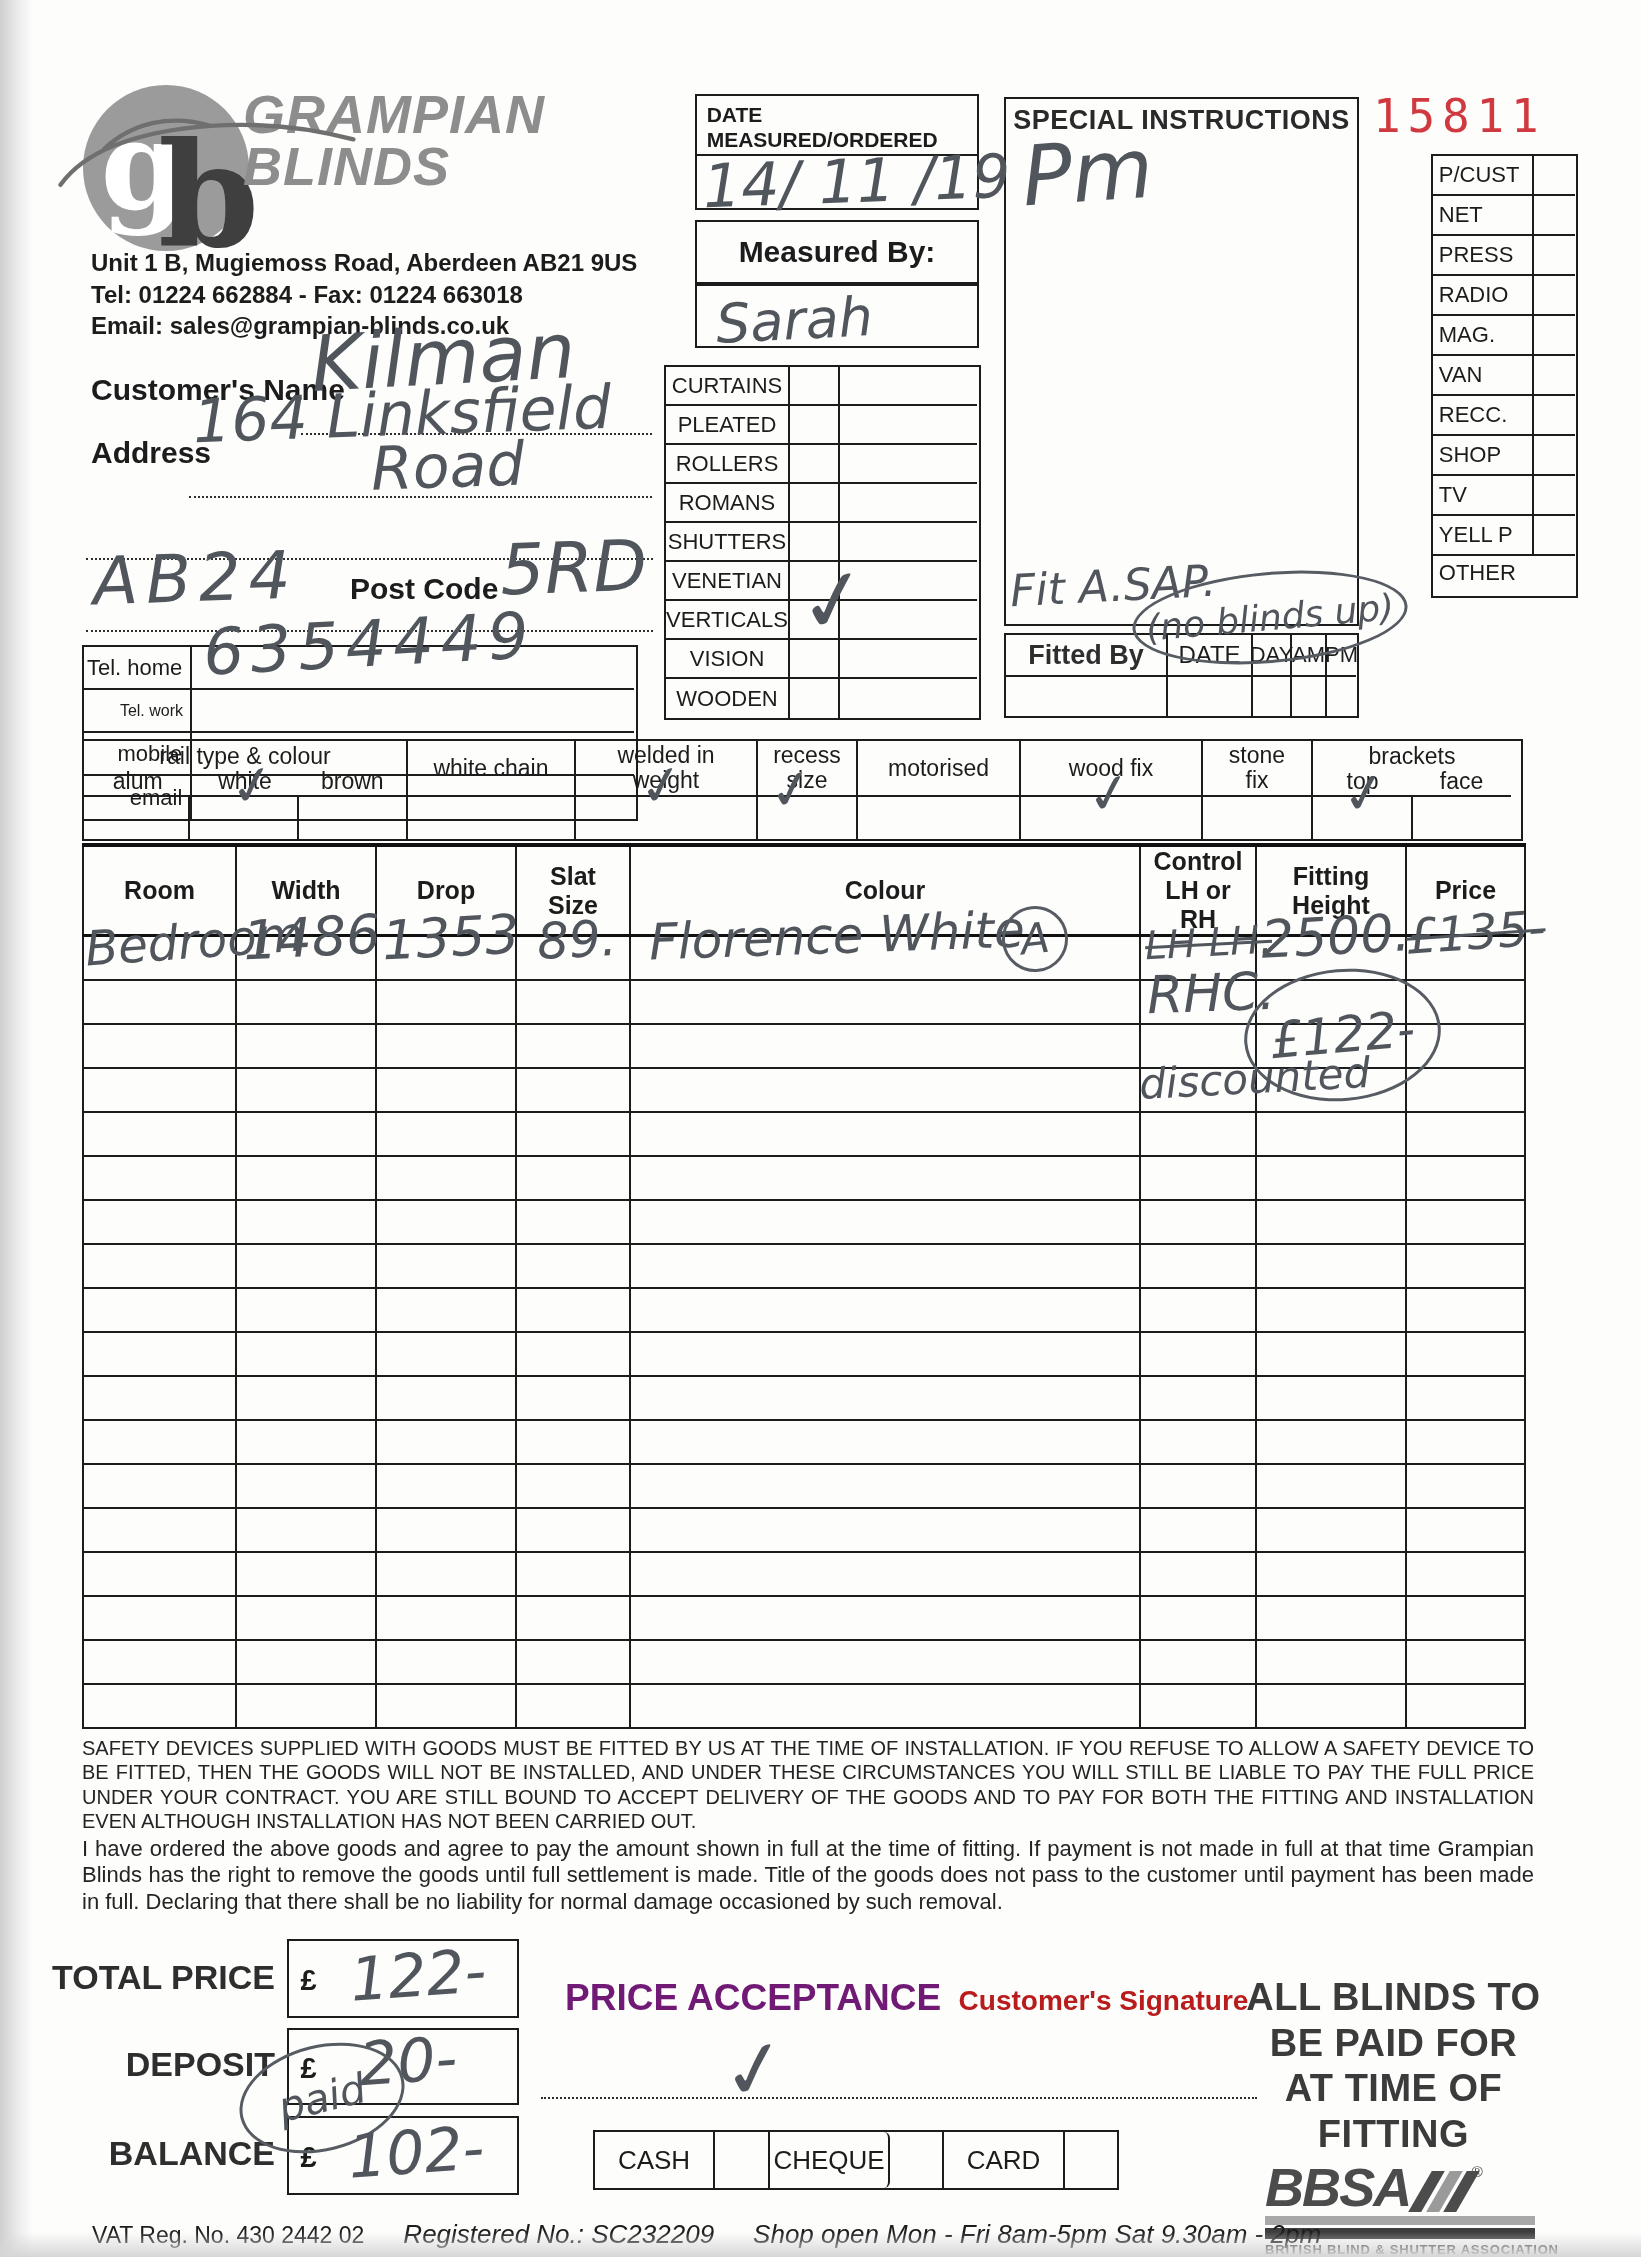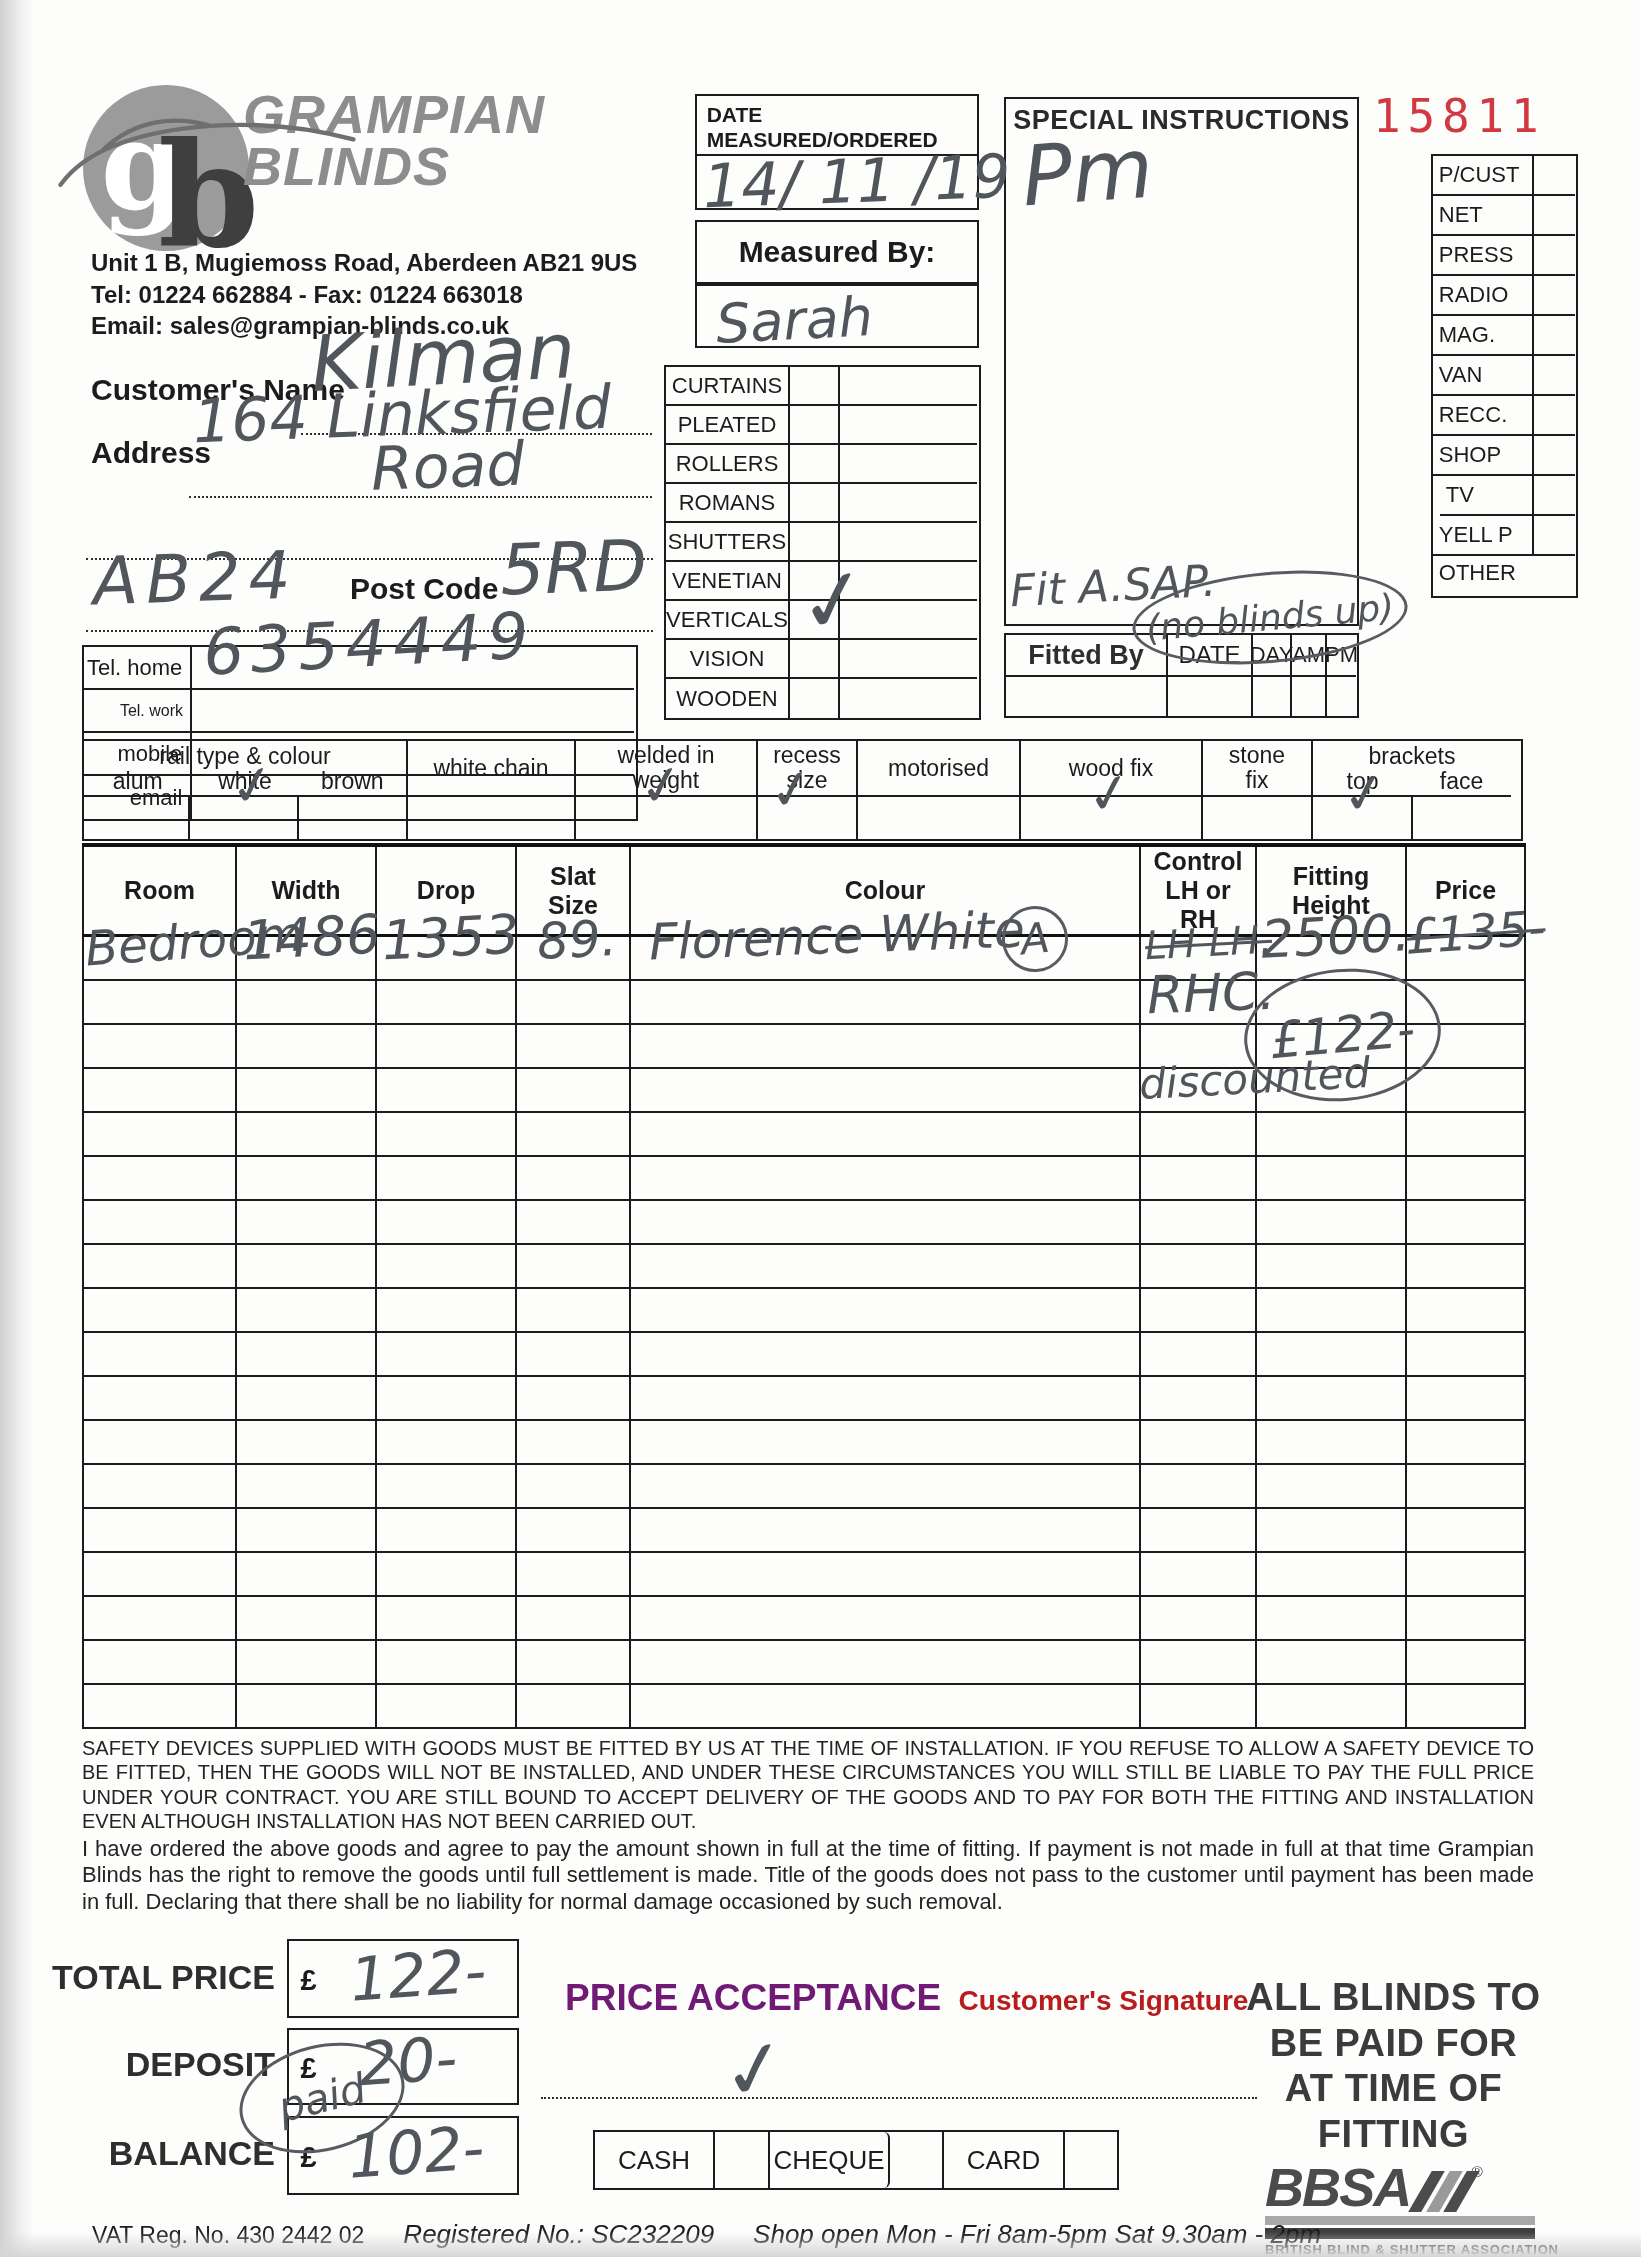--- a/index.html
+++ b/index.html
@@ -96,21 +96,21 @@
     <div class="cell" style="justify-content:flex-start;padding-left:5.8px;font-size:22px;">RADIO</div>
       <div class="cell last"></div>
     <div class="cell" style="justify-content:flex-start;padding-left:5.8px;font-size:22px;">MAG.</div>
       <div class="cell last"></div>
     <div class="cell" style="justify-content:flex-start;padding-left:5.8px;font-size:22px;">VAN</div>
       <div class="cell last"></div>
     <div class="cell" style="justify-content:flex-start;padding-left:5.8px;font-size:22px;">RECC.</div>
       <div class="cell last"></div>
     <div class="cell" style="justify-content:flex-start;padding-left:5.8px;font-size:22px;">SHOP</div>
       <div class="cell last"></div>
-    <div class="cell" style="justify-content:flex-start;padding-left:5.8px;font-size:22px;margin-left:7px;">TV</div>
+    <div class="cell" style="justify-content:flex-start;padding-left:5.8px;font-size:22px;">TV</div>
       <div class="cell last"></div>
     <div class="cell" style="justify-content:flex-start;padding-left:5.8px;font-size:22px;">YELL P</div>
       <div class="cell last"></div>
     <div class="cell bot last" style="grid-column:1 / span 2;height:75px;justify-content:flex-start;align-items:flex-start;padding:3.9px 0 0 5.8px;font-size:22px;">OTHER</div>
   </div>
 
   <span class="abs b" style="left:91px;top:373px;font-size:30px;">Customer's Name</span>
   <span class="abs hw" style="left:311px;top:319px;font-size:77px;transform:rotate(-3deg);">Kilman</span>
   <div class="abs dot" style="left:301px;top:433px;width:351px;"></div>
 

